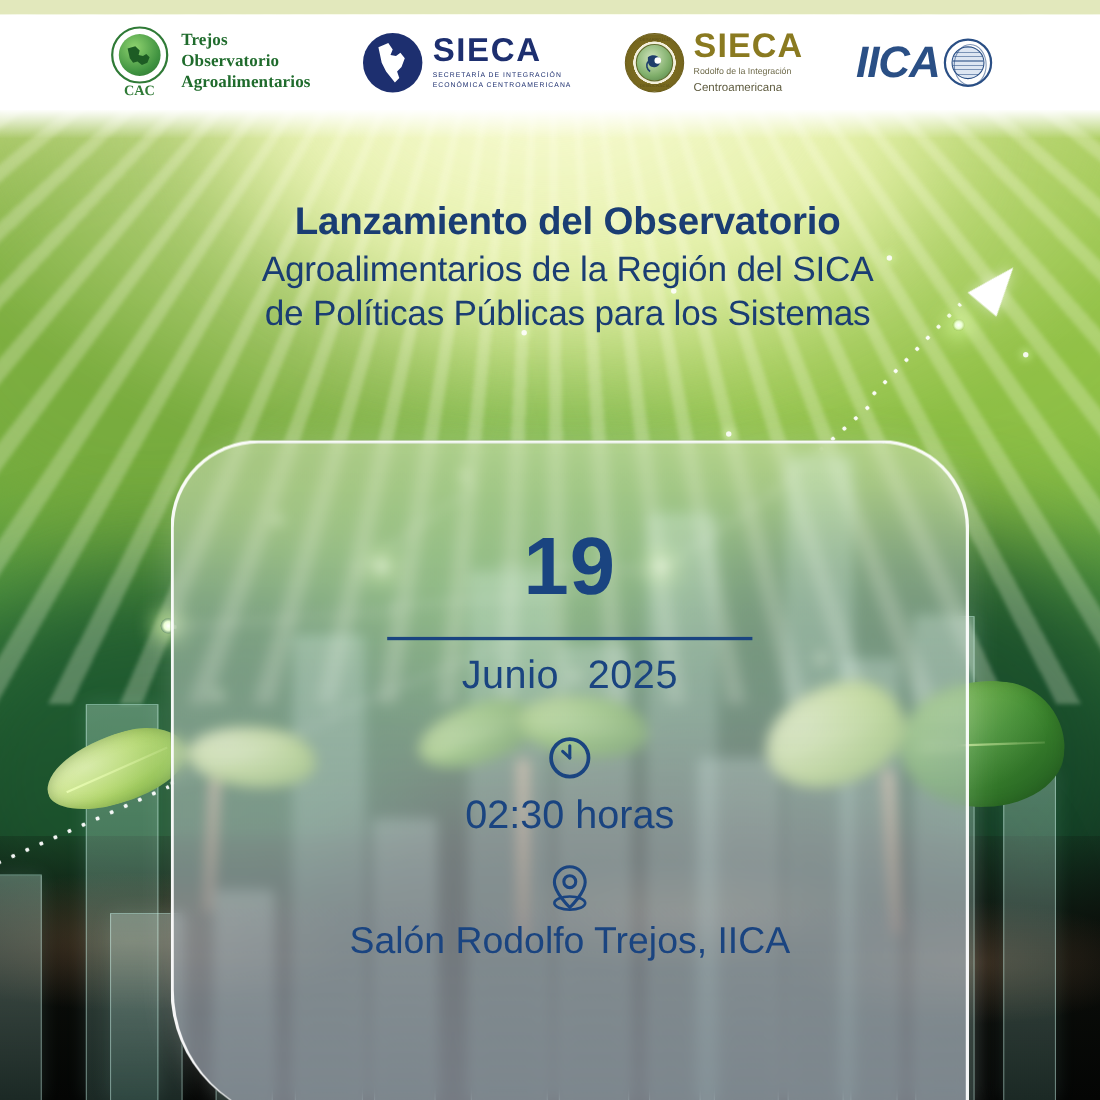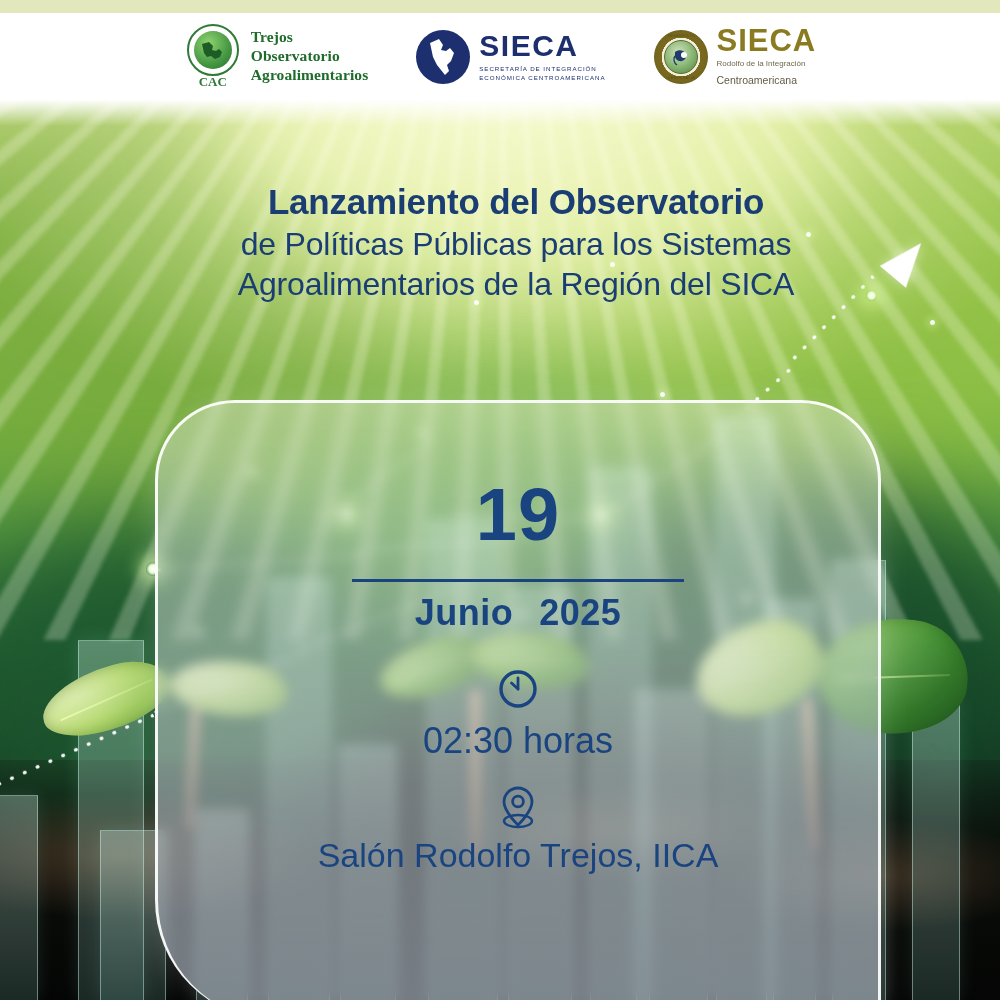--- a/index.html
+++ b/index.html
@@ -278,21 +278,21 @@
   .day {
     position:absolute; left:0; top:78px; width:726px;
     font-size:74px; font-weight:700; letter-spacing:1px; line-height:1;
   }
   .rule {
     position:absolute; left:197px; top:179px; width:332px; height:2.5px;
     background:#1a4480;
   }
   .monthyear {
     position:absolute; left:0; top:192px; width:726px;
-    font-size:36px; font-weight:700; letter-spacing:.5px;
+    font-size:36px; font-weight:400; letter-spacing:.5px;
   }
   .monthyear .gap { display:inline-block; width:26px; }
   .clock-icon { position:absolute; left:341px; top:267px; width:44px; height:44px; }
   .time {
     position:absolute; left:0; top:320px; width:726px;
     font-size:36px; font-weight:400;
   }
   .pin-icon { position:absolute; left:343px; top:385px; width:40px; height:46px; }
   .venue {
     position:absolute; left:0; top:436px; width:726px;
@@ -442,28 +442,34 @@
       </div>
       <div class="sica-text">
         <div class="sica-name">SIECA</div>
         <div class="sica-sub">Rodolfo de la Integración</div>
         <div class="sica-sub">
           <b>Centroamericana</b>
         </div>
       </div>
     </div>
 
+    <div class="logo iica-wrap">
+      <div class="iica-name">IICA</div>
+      <div class="iica-globe">
+        <div class="iica-globe-arc"></div>
+      </div>
+    </div>
 
   </div>
   <div class="logo-bar-fade"></div>
 
   <div class="title-block">
     <div class="title-line t1">Lanzamiento del Observatorio</div>
+    <div class="title-line t3">Agroalimentarios de la Región del SICA</div>
     <div class="title-line t2">de Políticas Públicas para los Sistemas</div>
-    <div class="title-line t3">Agroalimentarios de la Región del SICA</div>
   </div>
 
   <div class="details">
 
     <div class="day">19</div>
 
     <div class="rule"></div>
 
     <div class="monthyear">
       <span>Junio</span><span class="gap"></span><span>2025</span>

